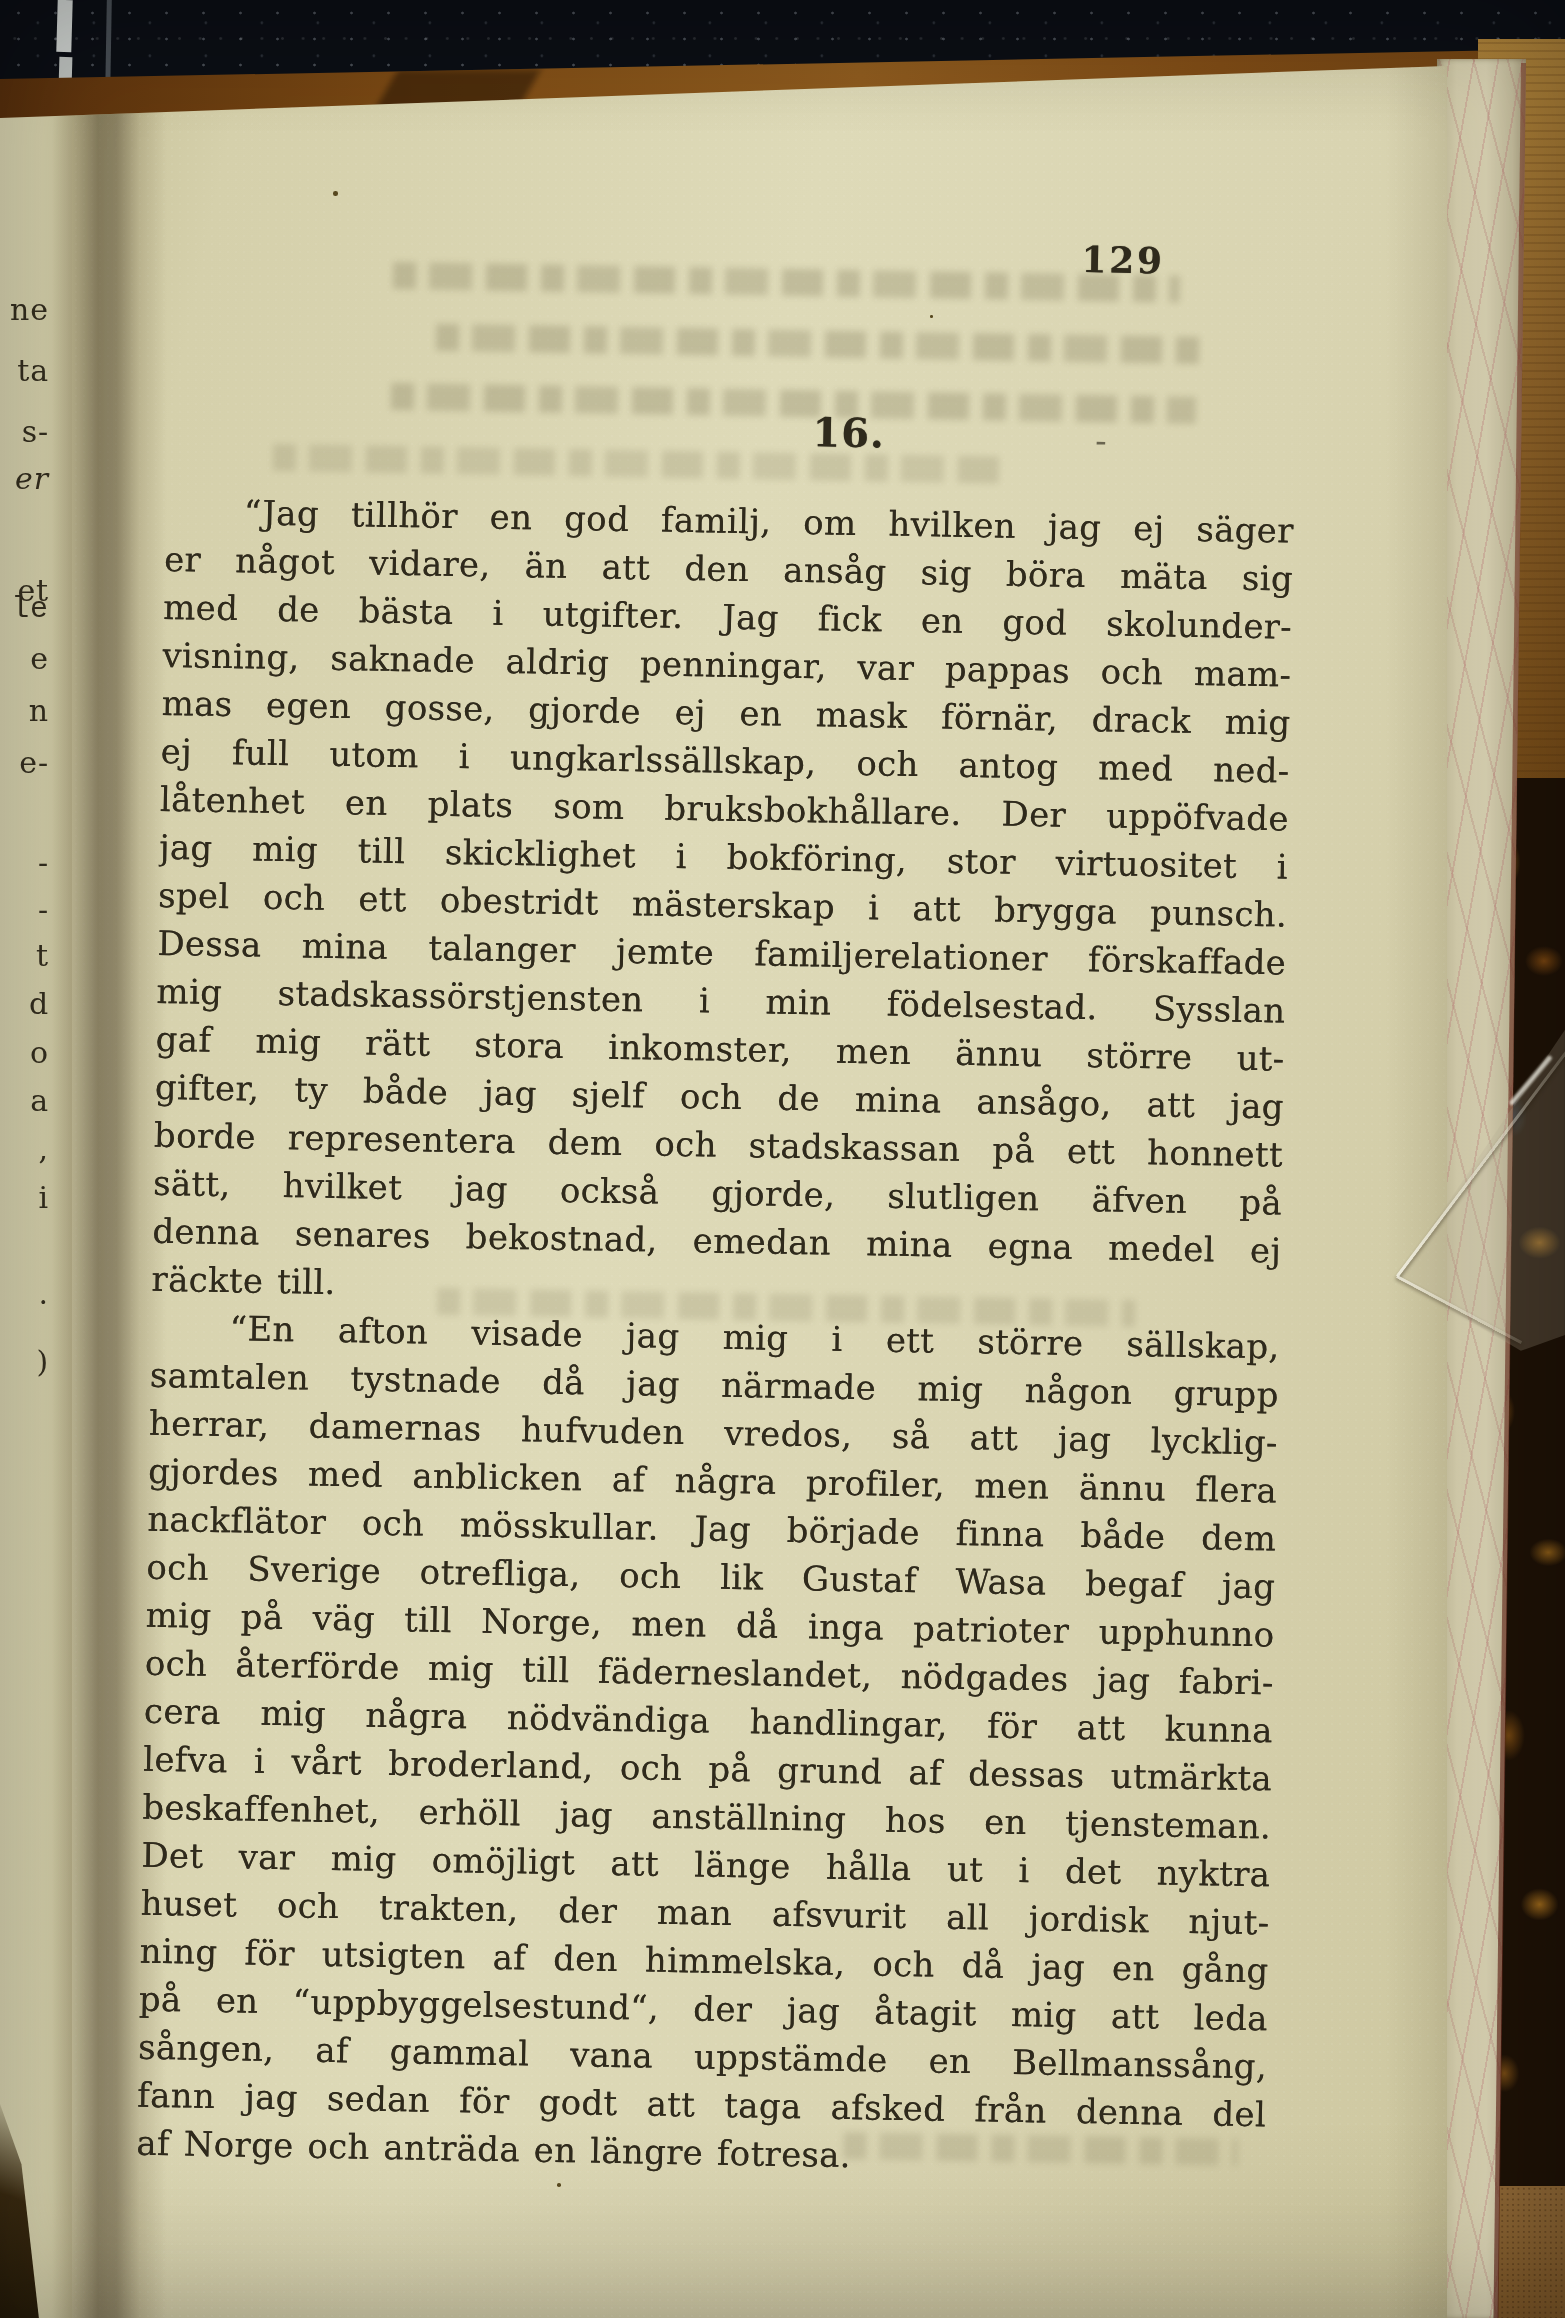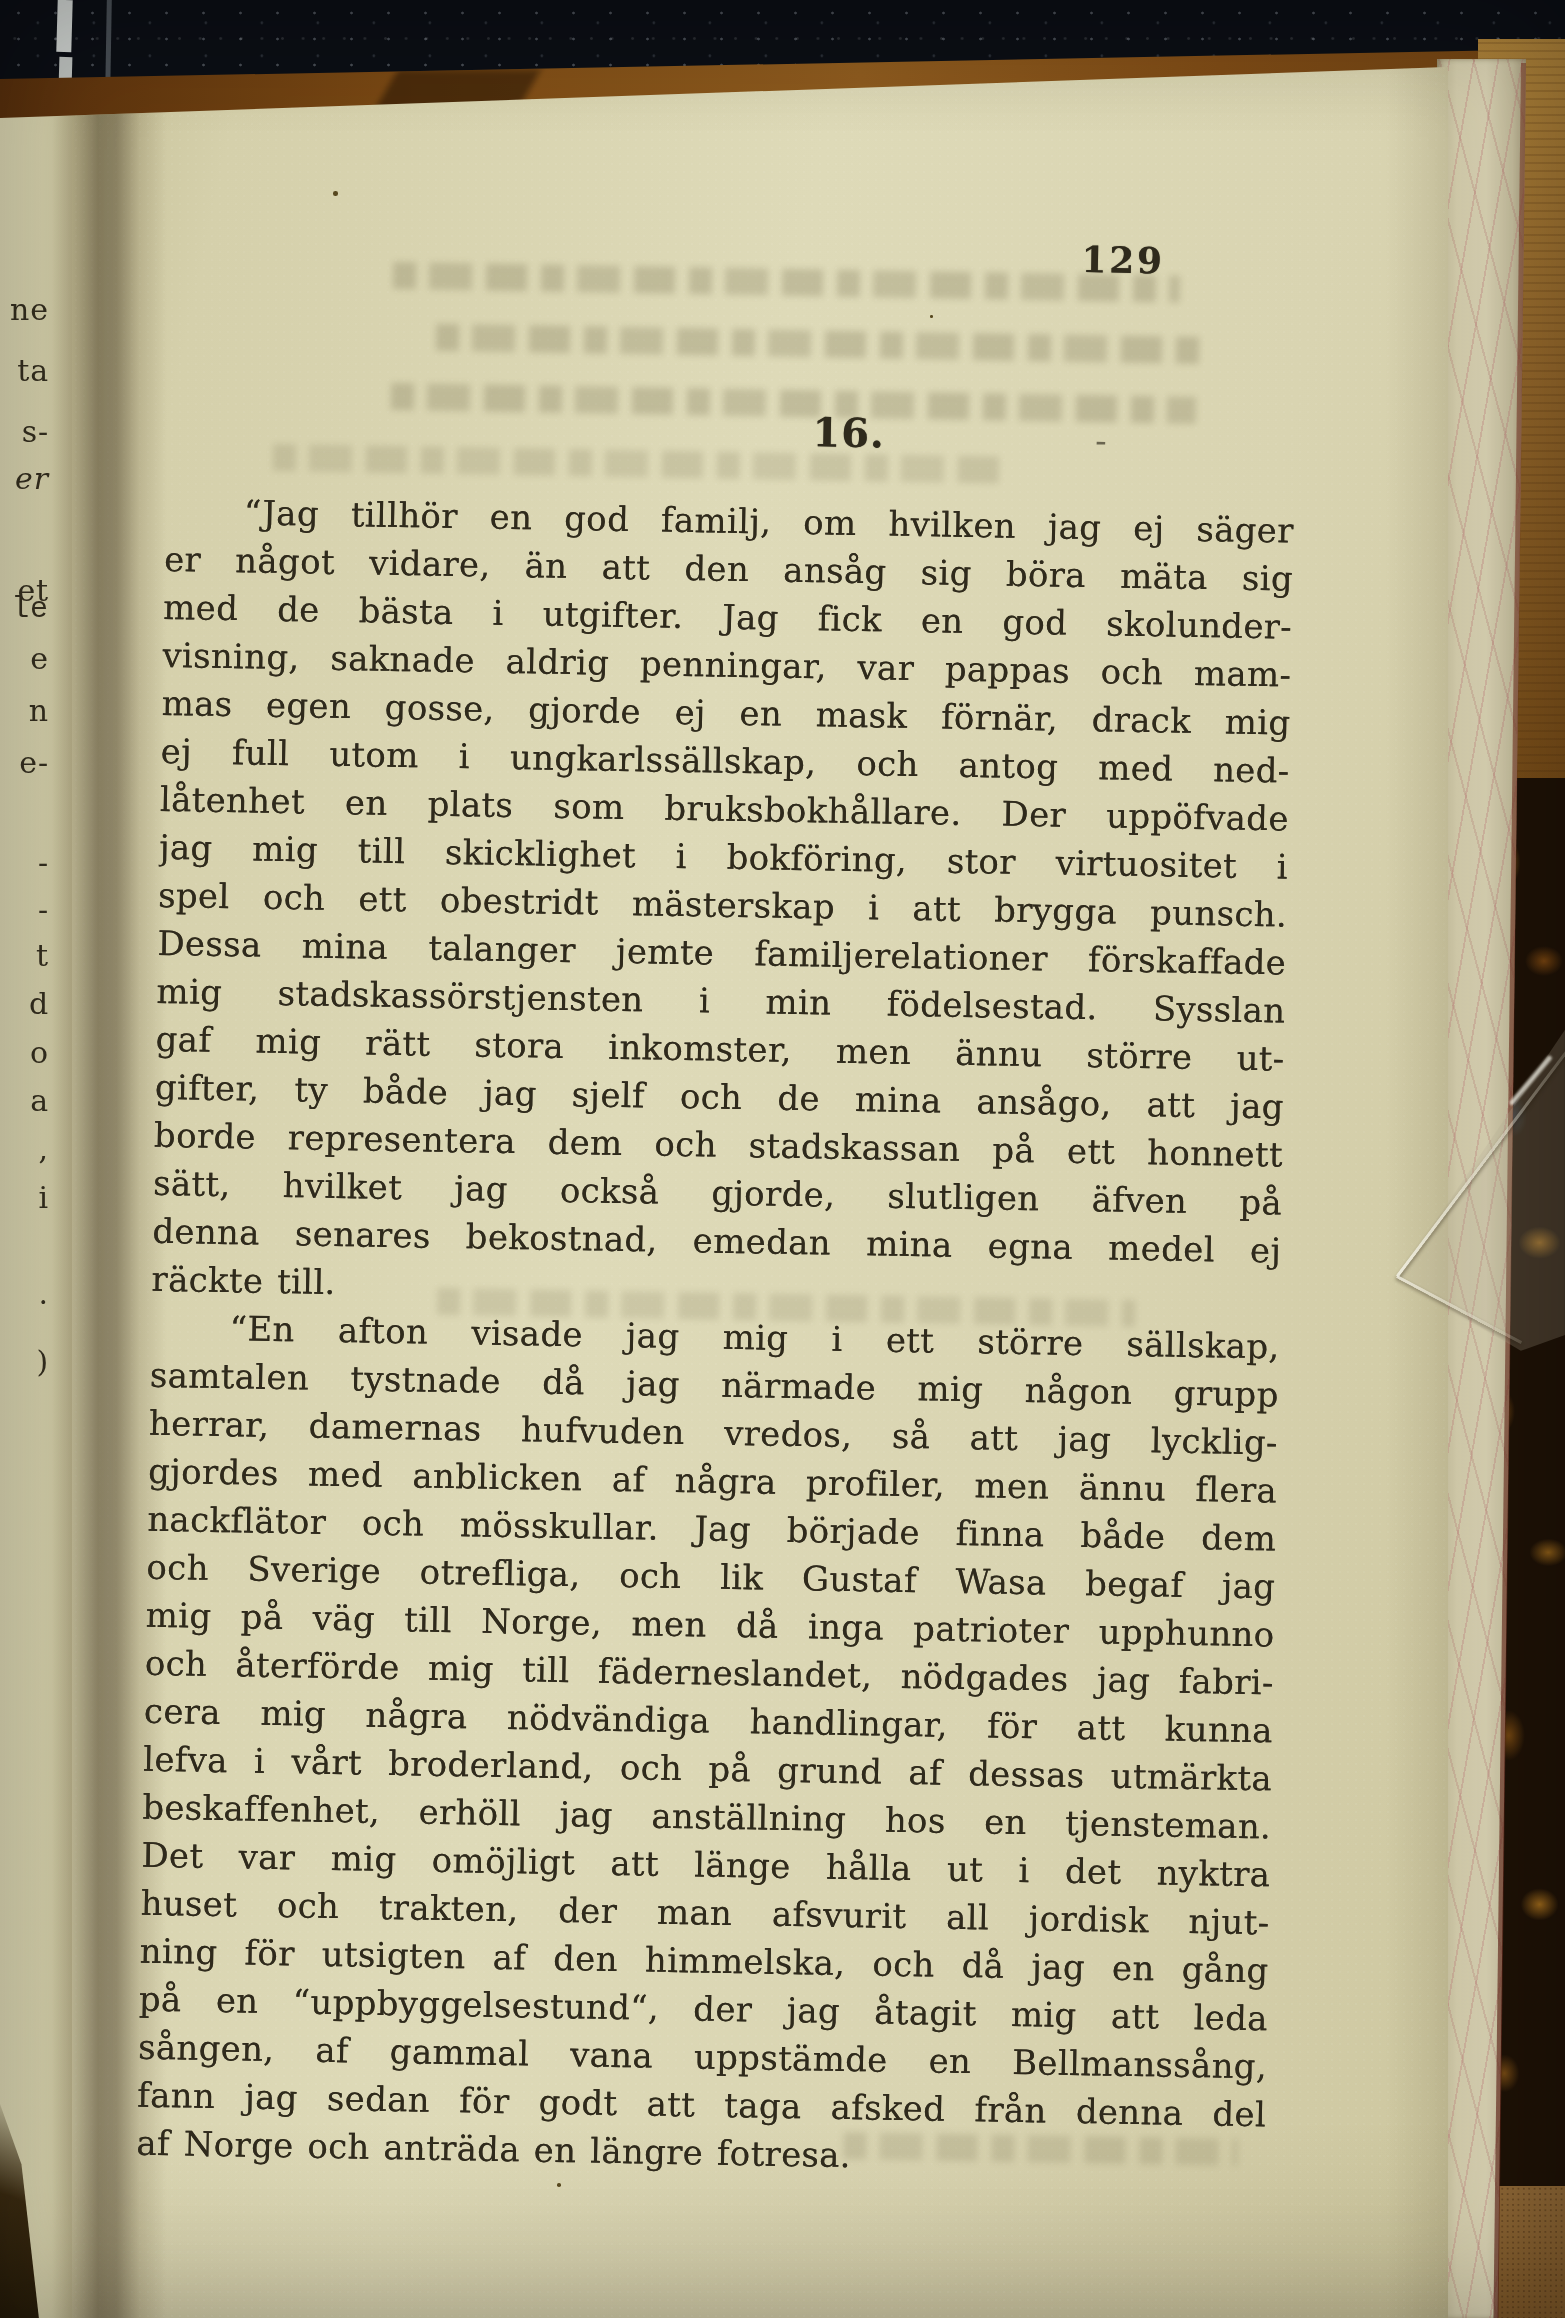--- a/index.html
+++ b/index.html
@@ -73,21 +73,20 @@
   .fore-edge-line{
     position:absolute;left:1521px;top:63px;width:5.4px;height:2256px;
     background:linear-gradient(180deg, rgba(120,50,30,.55), rgba(90,30,20,.65));
     transform:rotate(.7deg);transform-origin:top left;
   }
 
   
   .paper-block{
     position:absolute;left:0;top:0;width:1447px;height:2319px;
     clip-path:polygon(0 118px, 100% 66px, 100% 100%, 0 100%);
-    padding-left:29px;
   }
   .left-sliver{
     position:absolute;left:0;top:0;width:72px;height:100%;
     background:linear-gradient(90deg,#d8d3af 0%,#d2cda8 60%,#c6c09a 100%);
   }
   .frag{
     position:absolute;right:23px;font-size:30px;line-height:30px;color:#332d1e;
     filter:blur(0.4px);letter-spacing:0.9px;white-space:nowrap;
   }
   .sliver-corner-dark{

